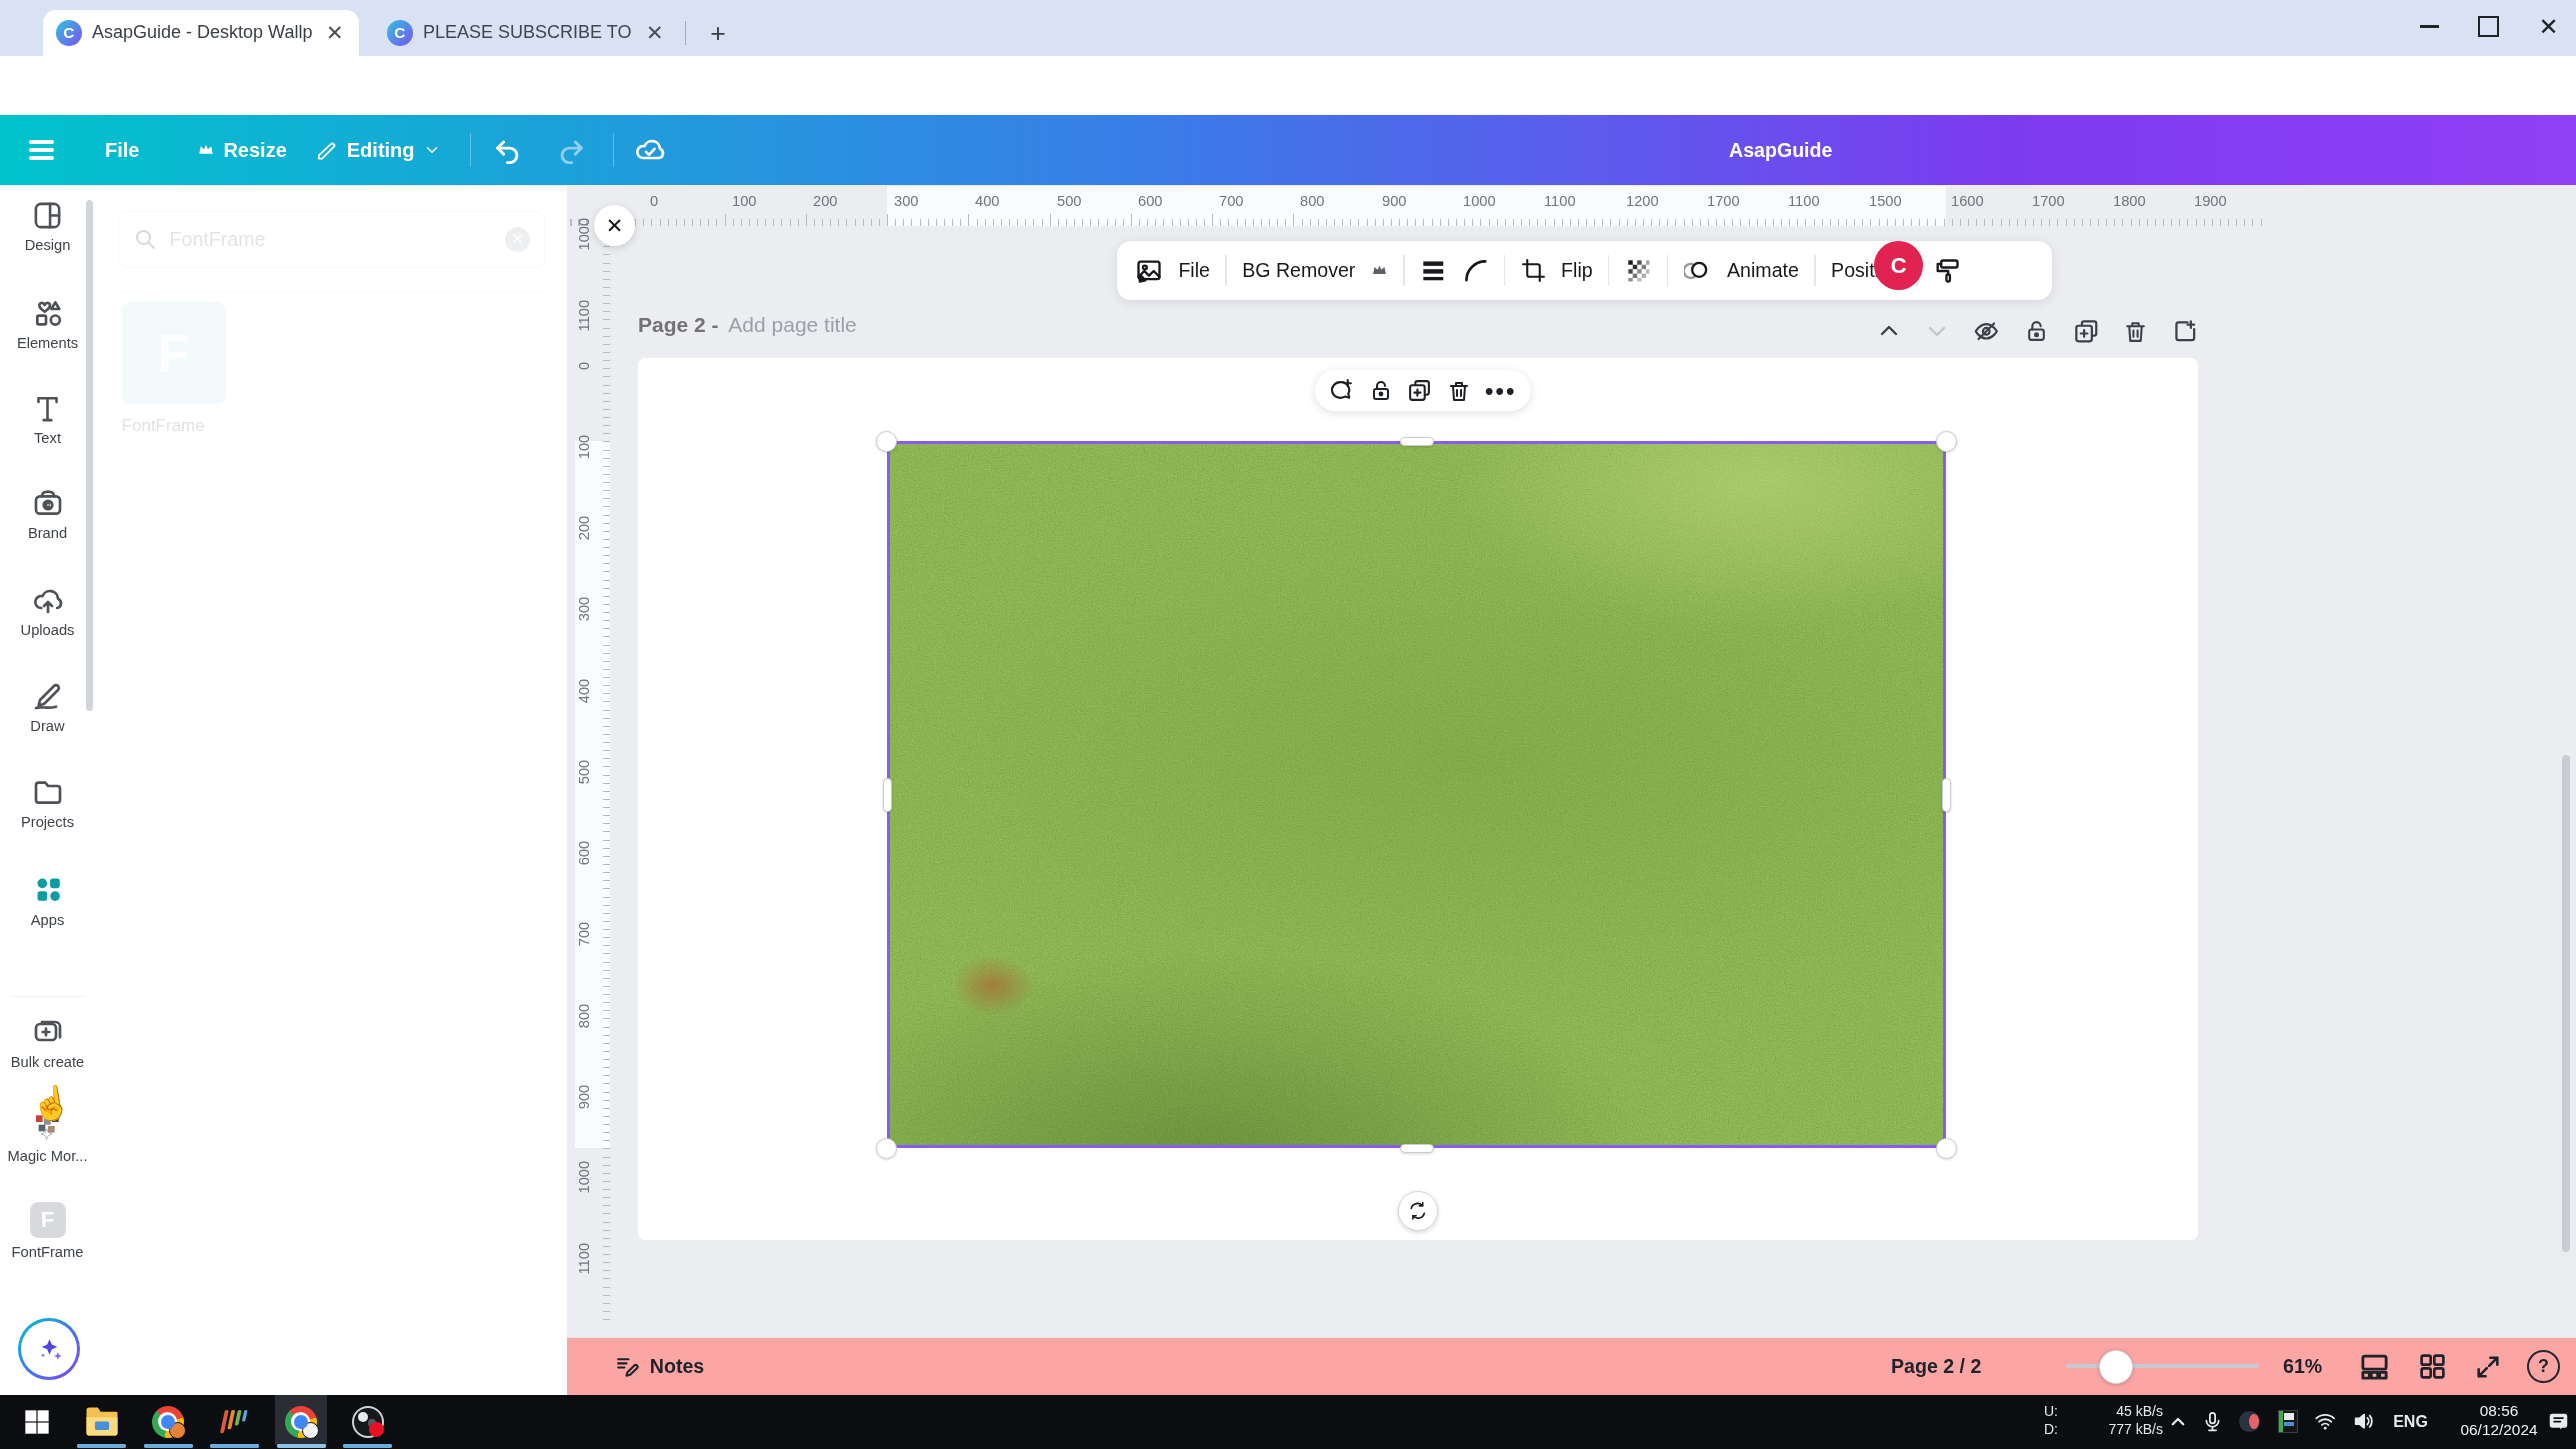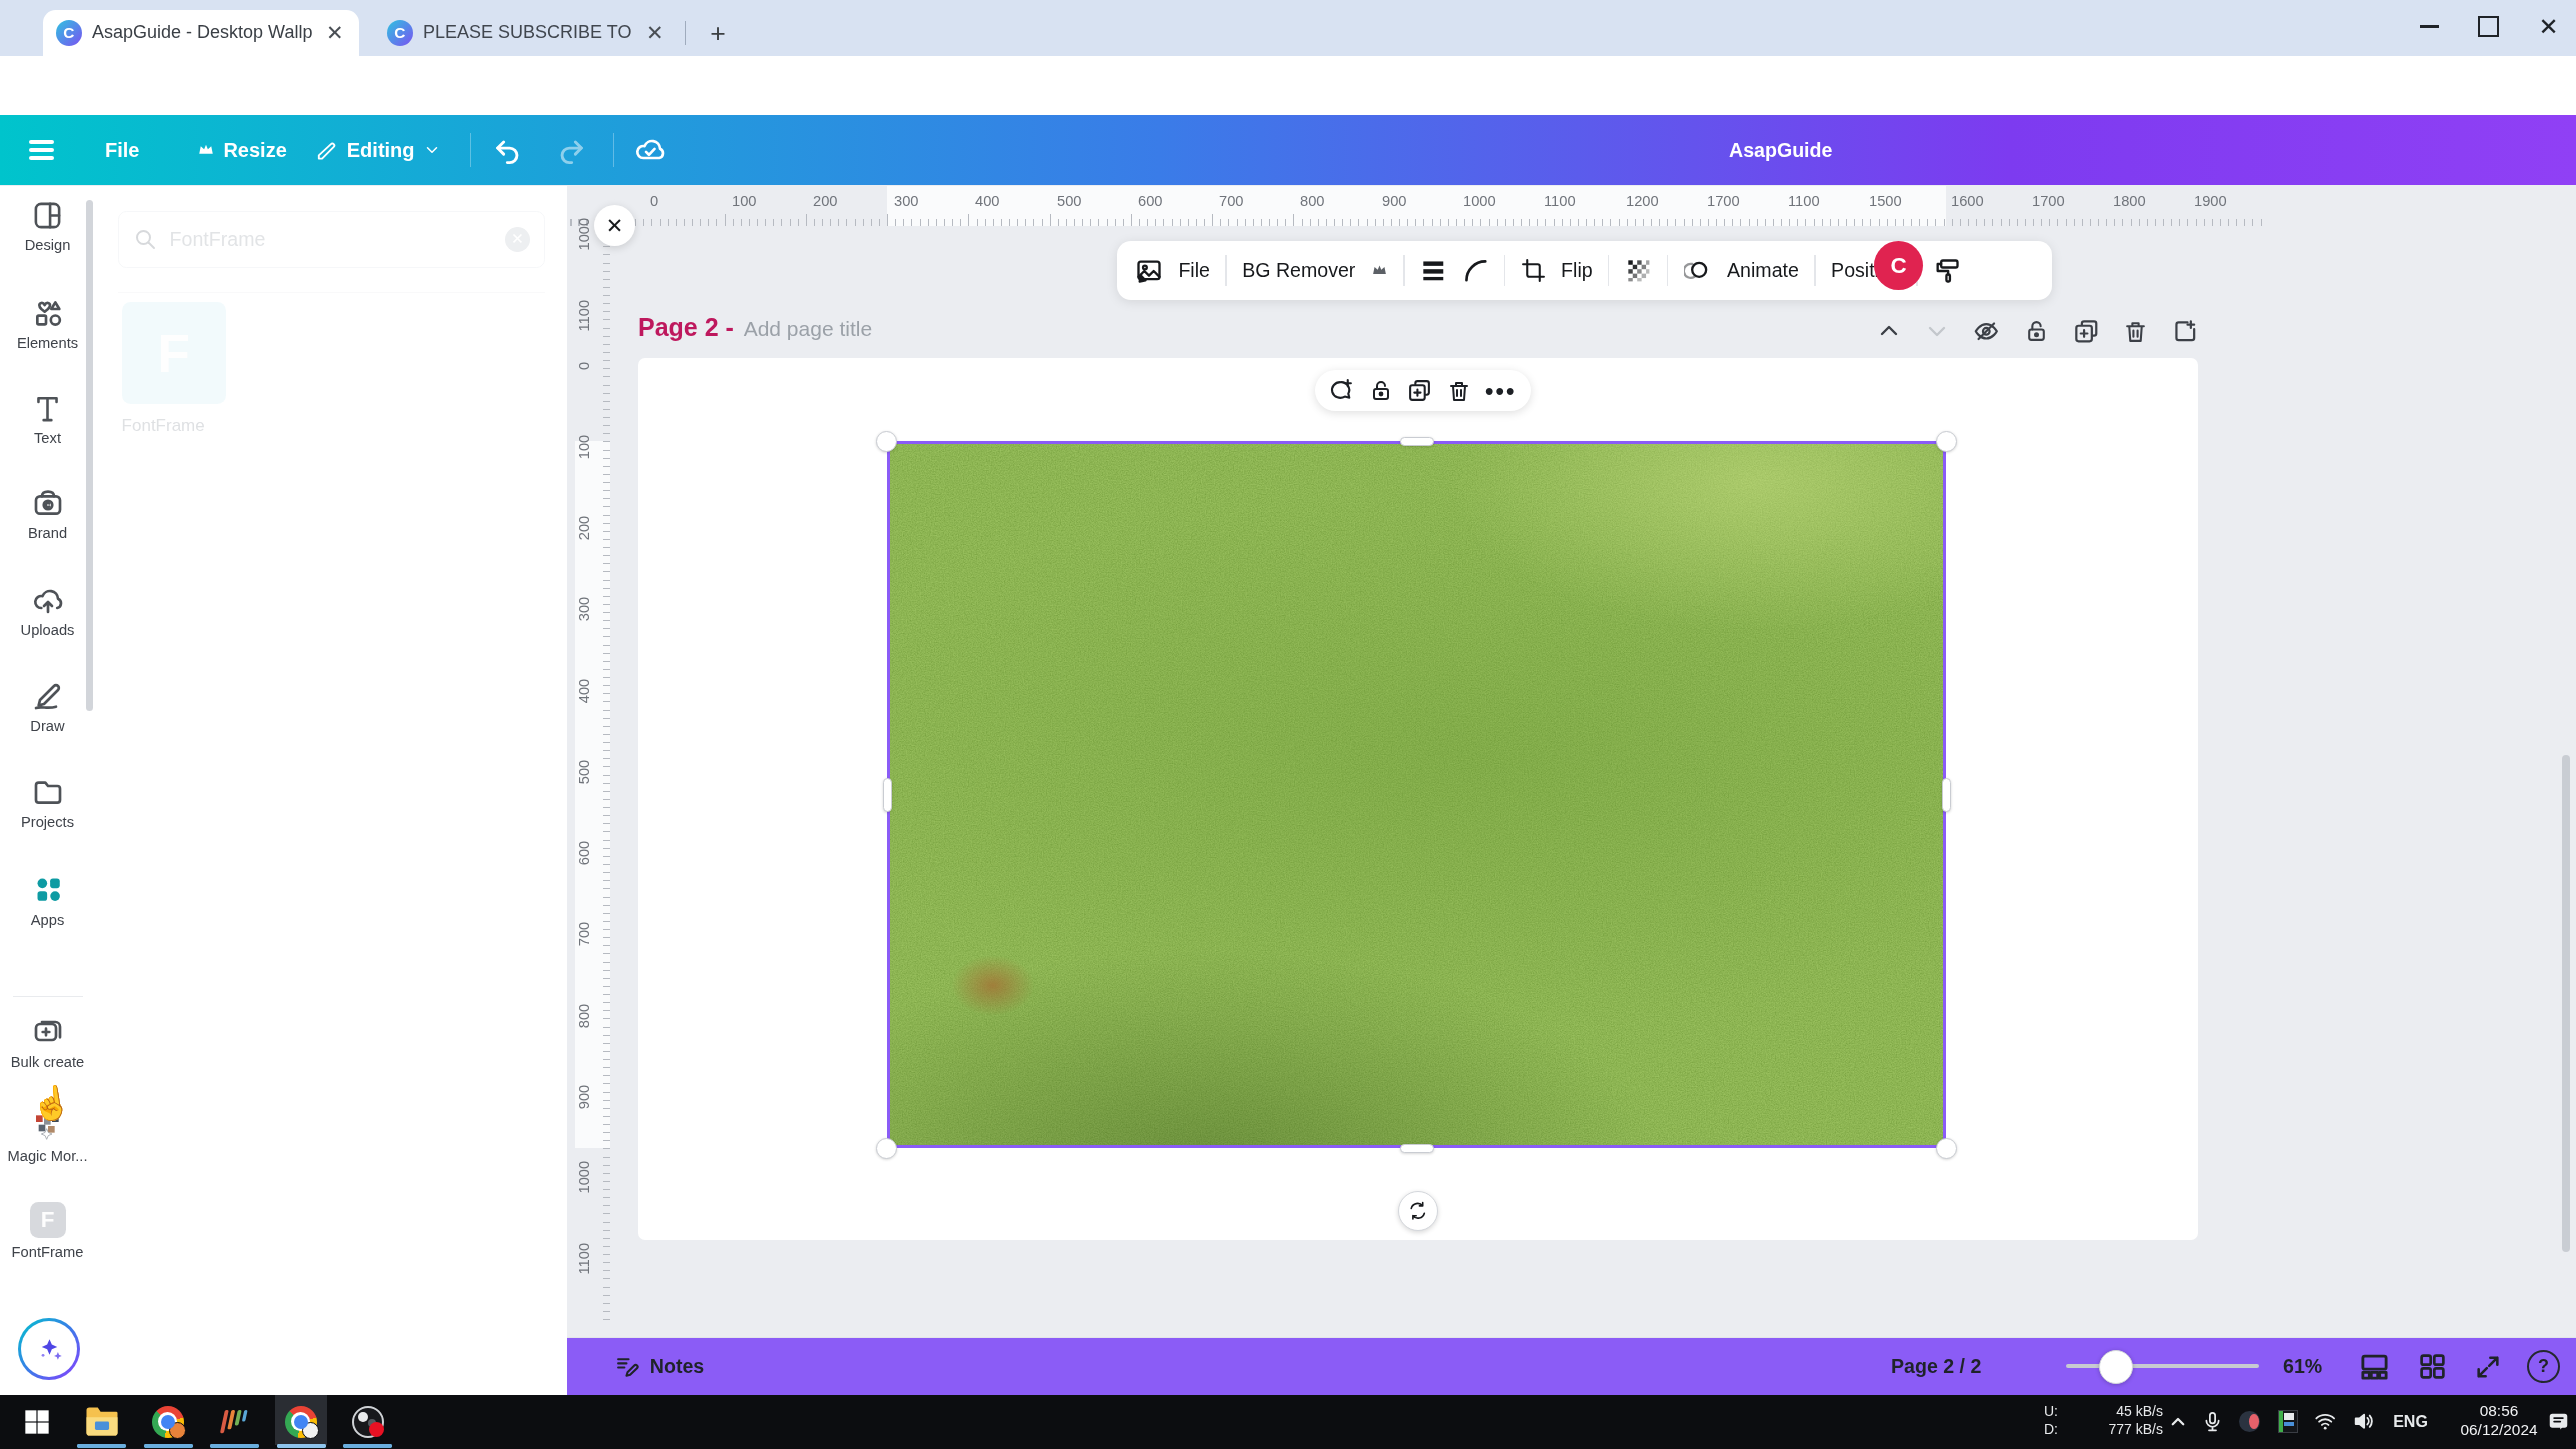--- a/index.html
+++ b/index.html
@@ -48,21 +48,21 @@
   .ff-tile{position:absolute;left:26.6px;top:116px;width:104px;height:102px;border-radius:8.4px;background:#d9f1f7;display:flex;align-items:center;justify-content:center;color:#fdfdfd;font-size:53px;font-weight:bold;text-shadow:0 0 1.4px rgba(0,0,0,.06);}
   .ff-label{position:absolute;left:26.6px;top:230px;font-size:17px;color:#9fa5ad;}
   .panel-close{left:594px;top:205px;width:41px;height:41px;border-radius:50%;background:#fff;box-shadow:0 2.1px 8.4px rgba(0,0,0,.14);display:flex;align-items:center;justify-content:center;font-size:21px;color:#17191c;z-index:40;}
   
   .workarea{left:567px;top:186px;width:2009px;height:1152px;background:#ebedf1;overflow:hidden;}
   .ruler-label{position:absolute;font-size:14.7px;color:#70747b;}
   .tick{position:absolute;background:#b6bac1;}
   .ruler-hl{position:absolute;background:#fafbfc;}
   .page-card{position:absolute;left:71px;top:172px;width:1560px;height:882px;background:#ffffff;border-radius:7px;}
   .page-title-row{position:absolute;left:71px;top:127px;height:36px;display:flex;align-items:baseline;gap:9.8px;}
-  .pt-prefix{font-size:25px;font-weight:700;color:#be185d;}
+  .pt-prefix{font-size:21px;font-weight:700;color:#737373;}
   .pt-ph{font-size:21px;color:#9ba1a8;}
   .pg-actions{position:absolute;top:132px;display:flex;gap:24px;align-items:center;color:#3c4047;}
   .ctx-pill{position:absolute;left:748px;top:184px;width:216px;height:41px;background:#fff;border-radius:21px;box-shadow:0 2.1px 9.8px rgba(0,0,0,.13);display:flex;align-items:center;justify-content:space-evenly;color:#1d2025;}
   .sel-toolbar{position:absolute;left:550px;top:55px;width:935px;height:59px;background:#fff;border-radius:14px;box-shadow:0 2.1px 11.2px rgba(0,0,0,.10);display:flex;align-items:center;padding:0 18px;box-sizing:border-box;gap:15.4px;color:#17191c;}
   .sel-toolbar .t-lbl{font-size:19.6px;font-weight:500;white-space:nowrap;}
   .t-div{width:1.4px;height:31px;background:#e4e6ea;flex:none;}
   .grass{position:absolute;left:320px;top:255px;width:1059px;height:707px;background:#6ba32d;overflow:hidden;}
   .grass-overlay{position:absolute;inset:0;background:
       radial-gradient(434px 210px at 82% 6%, rgba(214,232,142,.40), transparent 70%),
       radial-gradient(630px 294px at 30% 102%, rgba(38,68,14,.32), transparent 72%),
@@ -70,21 +70,21 @@
       radial-gradient(910px 364px at 55% 45%, rgba(88,138,38,.22), transparent 75%);}
   .sel-border{position:absolute;left:320px;top:255px;width:1059px;height:707px;border:3.5px solid #8a5cf6;box-sizing:border-box;pointer-events:none;}
   .handle{position:absolute;background:#fff;border:1.4px solid #c9ccd2;box-shadow:0 0.7px 2.8px rgba(0,0,0,.18);box-sizing:border-box;}
   .h-corner{width:21px;height:21px;border-radius:50%;}
   .h-edge-h{width:34px;height:9px;border-radius:4.9px;}
   .h-edge-v{width:9px;height:34px;border-radius:4.9px;}
   .rotate-handle{position:absolute;left:831px;top:1005px;width:38px;height:38px;border-radius:50%;background:#fff;border:0.7px solid #d4d7dc;box-shadow:0 1.4px 5.6px rgba(0,0,0,.16);display:flex;align-items:center;justify-content:center;color:#17191c;}
   .addpage{position:absolute;left:71px;top:1079px;width:1560px;height:60px;border-radius:11.2px;background:#f1f2f5;border:1.4px solid #dcdfe4;box-sizing:border-box;display:flex;align-items:center;justify-content:center;font-size:20px;font-weight:600;color:#1c2026;}
   .vscroll{position:absolute;left:1995px;top:569px;width:8.4px;height:497px;background:#c9cdd3;border-radius:4.2px;}
   
-  .bottombar{left:567px;top:1337px;width:2009px;height:58px;background:#8b5cf6;border-top:1.4px solid #e3e5e9;z-index:25;color:#1f2329;}
+  .bottombar{left:567px;top:1337px;width:2009px;height:58px;background:#fca5a5;border-top:1.4px solid #e3e5e9;z-index:25;color:#1f2329;}
   .bb-item{position:absolute;top:0;height:57px;display:flex;align-items:center;gap:9.8px;font-size:19.6px;font-weight:600;}
   .slider-track{position:absolute;left:1499px;top:26px;width:193px;height:4.2px;background:#c7cbd1;border-radius:2.1px;}
   .slider-thumb{position:absolute;left:1532px;top:12px;width:32px;height:32px;border-radius:50%;background:#fff;border:0.7px solid #d3d6db;box-shadow:0 0.7px 4.2px rgba(0,0,0,.22);}
   
   .taskbar{left:0;top:1395px;width:2576px;height:54px;background:#0c0d10;z-index:50;color:#e8eaec;}
   .tb-icon{position:absolute;top:5.6px;width:43px;height:42px;display:flex;align-items:center;justify-content:center;}
   .tb-underline{position:absolute;top:49px;height:3.5px;background:#6aaede;border-radius:1.4px;}
   .chrome-ico{position:relative;width:32px;height:32px;border-radius:50%;background:conic-gradient(from -45deg,#ea4335 0 33%,#fbbc05 0 66%,#34a853 0 100%);}
   .chrome-ico::before{content:"";position:absolute;left:6.3px;top:6.3px;width:19.6px;height:19.6px;border-radius:50%;background:#fff;}
   .chrome-ico::after{content:"";position:absolute;left:9px;top:9px;width:14px;height:14px;border-radius:50%;background:#4285f4;}

